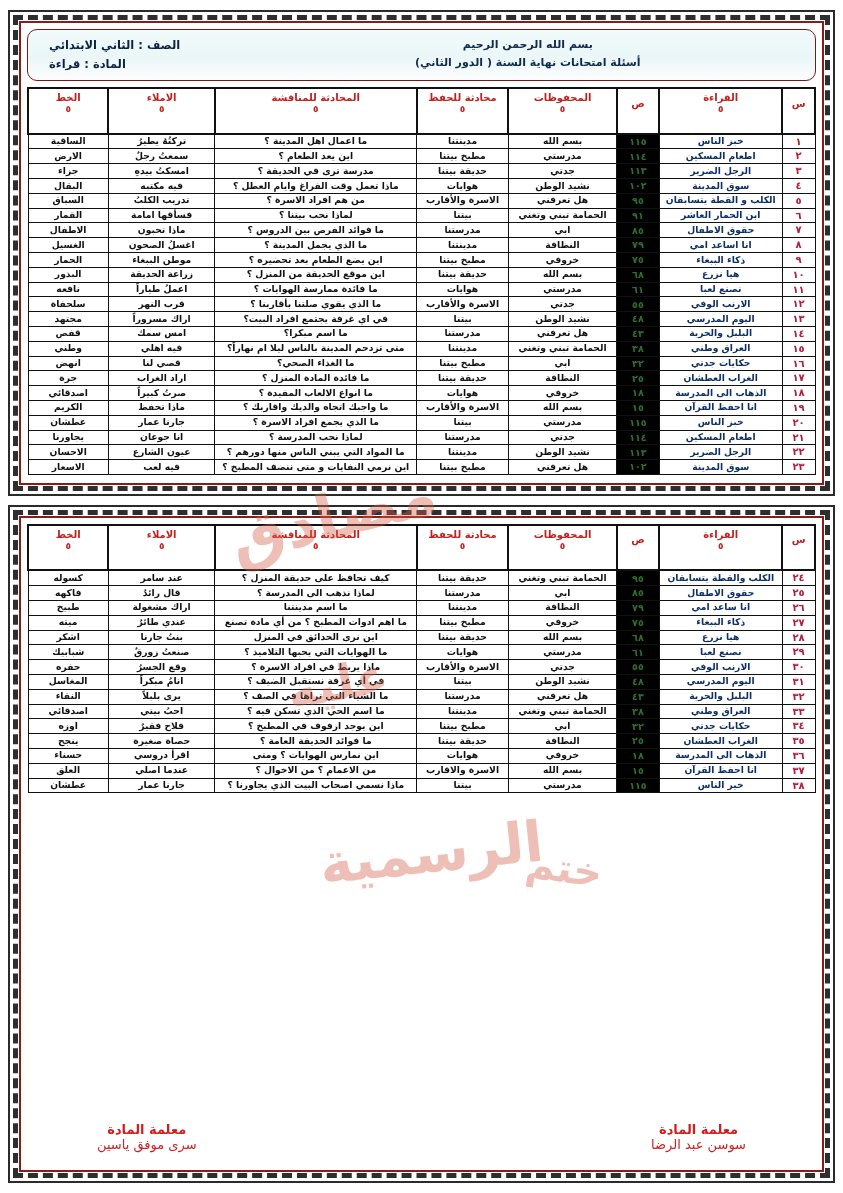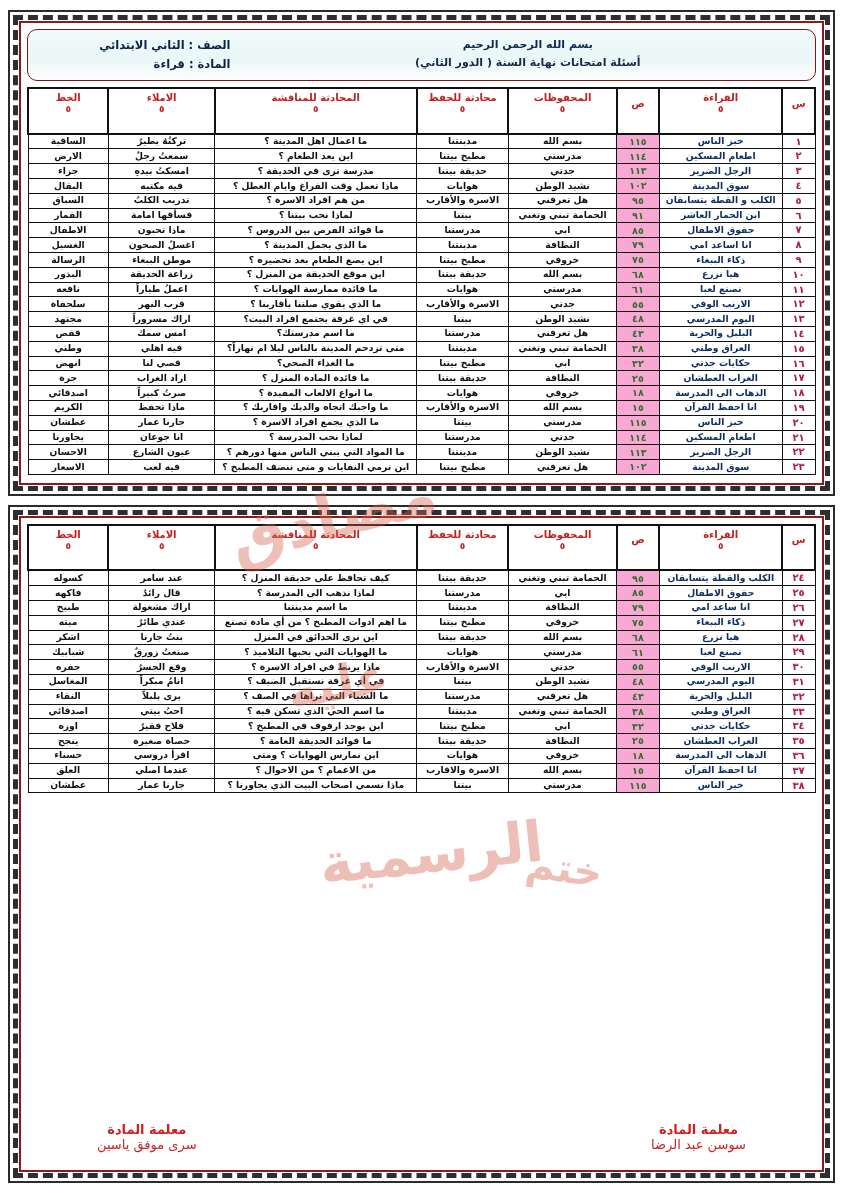--- a/index.html
+++ b/index.html
@@ -52,21 +52,21 @@
     background:linear-gradient(180deg,#f2fbfb 0%, #eaf6f7 55%, #fdfdfd 100%);
     margin-bottom:6px;
     overflow:hidden;
   }
   .hdr-col{
     padding:6px 10px 7px 10px;
     box-sizing:border-box;
   }
   .hdr-right{flex:0 0 28%;text-align:center;}
   .hdr-mid{flex:1 1 auto;text-align:center;}
-  .hdr-left{flex:0 0 27%;text-align:right;padding-left:21px;}
+  .hdr-left{flex:0 0 27%;text-align:left;padding-left:21px;}
   .hdr-line{
     font-size:11.5px;
     font-weight:bold;
     color:#0d2344;
     line-height:1.62;
     white-space:nowrap;
   }
   .hdr-mid .hdr-line{color:#10294c;font-size:11px;}
 
   
@@ -90,21 +90,21 @@
     font-weight:bold;
     font-size:10px;
     padding:3px 2px 18px 2px;
     background:#fff;
     border:2px solid #111;
   }
   .th-sub{display:block;font-size:9px;font-weight:bold;color:#c0201f;}
 
   td.c-no{font-weight:bold;color:#b01c3b;font-size:10px;}
   td.c-read{font-weight:bold;color:#0e2f63;}
-  td.c-page{font-weight:bold;color:#2f6f2f;background:#f9a8d4;font-size:9.6px;}
+  td.c-page{font-weight:bold;color:#2f6f2f;background:#000000;font-size:9.6px;}
   td.c-mem{font-weight:bold;color:#111;}
   td.c-memconv{font-weight:bold;color:#111;}
   td.c-disc{font-weight:bold;color:#111;text-align:center;}
   td.c-spell{font-weight:bold;color:#111;}
   td.c-hand{font-weight:bold;color:#111;}
 
   
   col.w-no{width:4.0%;}
   col.w-read{width:15.0%;}
   col.w-page{width:5.2%;}
@@ -285,21 +285,21 @@
               <td class="c-hand">الغسيل</td>
             </tr>
             <tr>
               <td class="c-no">٩</td>
               <td class="c-read">ذكاء الببغاء</td>
               <td class="c-page">٧٥</td>
               <td class="c-mem">خروفي</td>
               <td class="c-memconv">مطبخ بيتنا</td>
               <td class="c-disc">اين يضع الطعام بعد تحضيره ؟</td>
               <td class="c-spell">موطن الببغاء</td>
-              <td class="c-hand">الرسالة</td>
+              <td class="c-hand">الحمار</td>
             </tr>
             <tr>
               <td class="c-no">١٠</td>
               <td class="c-read">هيا نزرع</td>
               <td class="c-page">٦٨</td>
               <td class="c-mem">بسم الله</td>
               <td class="c-memconv">حديقة بيتنا</td>
               <td class="c-disc">اين موقع الحديقة من المنزل ؟</td>
               <td class="c-spell">زراعة الحديقة</td>
               <td class="c-hand">البذور</td>
@@ -333,21 +333,21 @@
               <td class="c-disc">في اي غرفة يجتمع افراد البيت؟</td>
               <td class="c-spell">اراك مسروراً</td>
               <td class="c-hand">مجتهد</td>
             </tr>
             <tr>
               <td class="c-no">١٤</td>
               <td class="c-read">البلبل والحرية</td>
               <td class="c-page">٤٣</td>
               <td class="c-mem">هل تعرفني</td>
               <td class="c-memconv">مدرستنا</td>
-              <td class="c-disc">ما اسم مدرستك؟</td>
+              <td class="c-disc">ما اسم مبكرا؟</td>
               <td class="c-spell">امس سمك</td>
               <td class="c-hand">قفص</td>
             </tr>
             <tr>
               <td class="c-no">١٥</td>
               <td class="c-read">العراق وطني</td>
               <td class="c-page">٣٨</td>
               <td class="c-mem">الحمامة تبني وتغني</td>
               <td class="c-memconv">مدينتنا</td>
               <td class="c-disc">متى تزدحم المدينة بالناس ليلا ام نهاراً؟</td>

